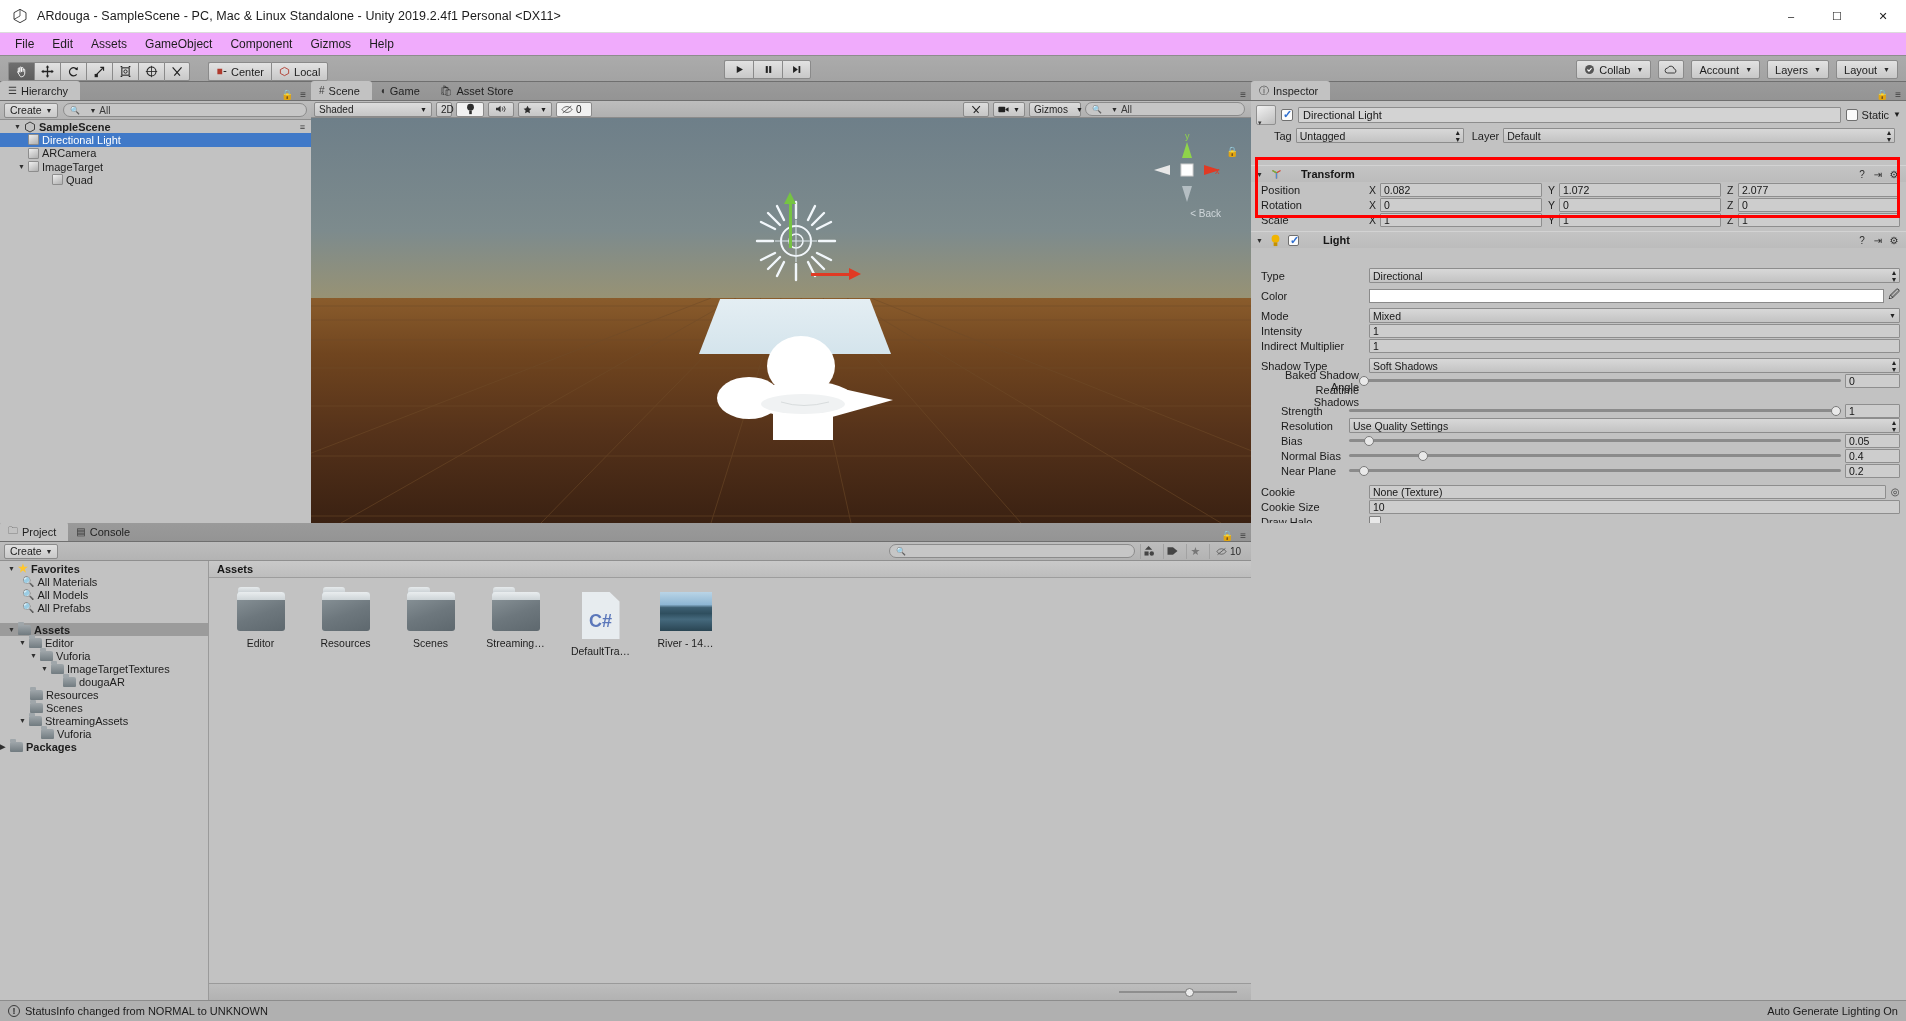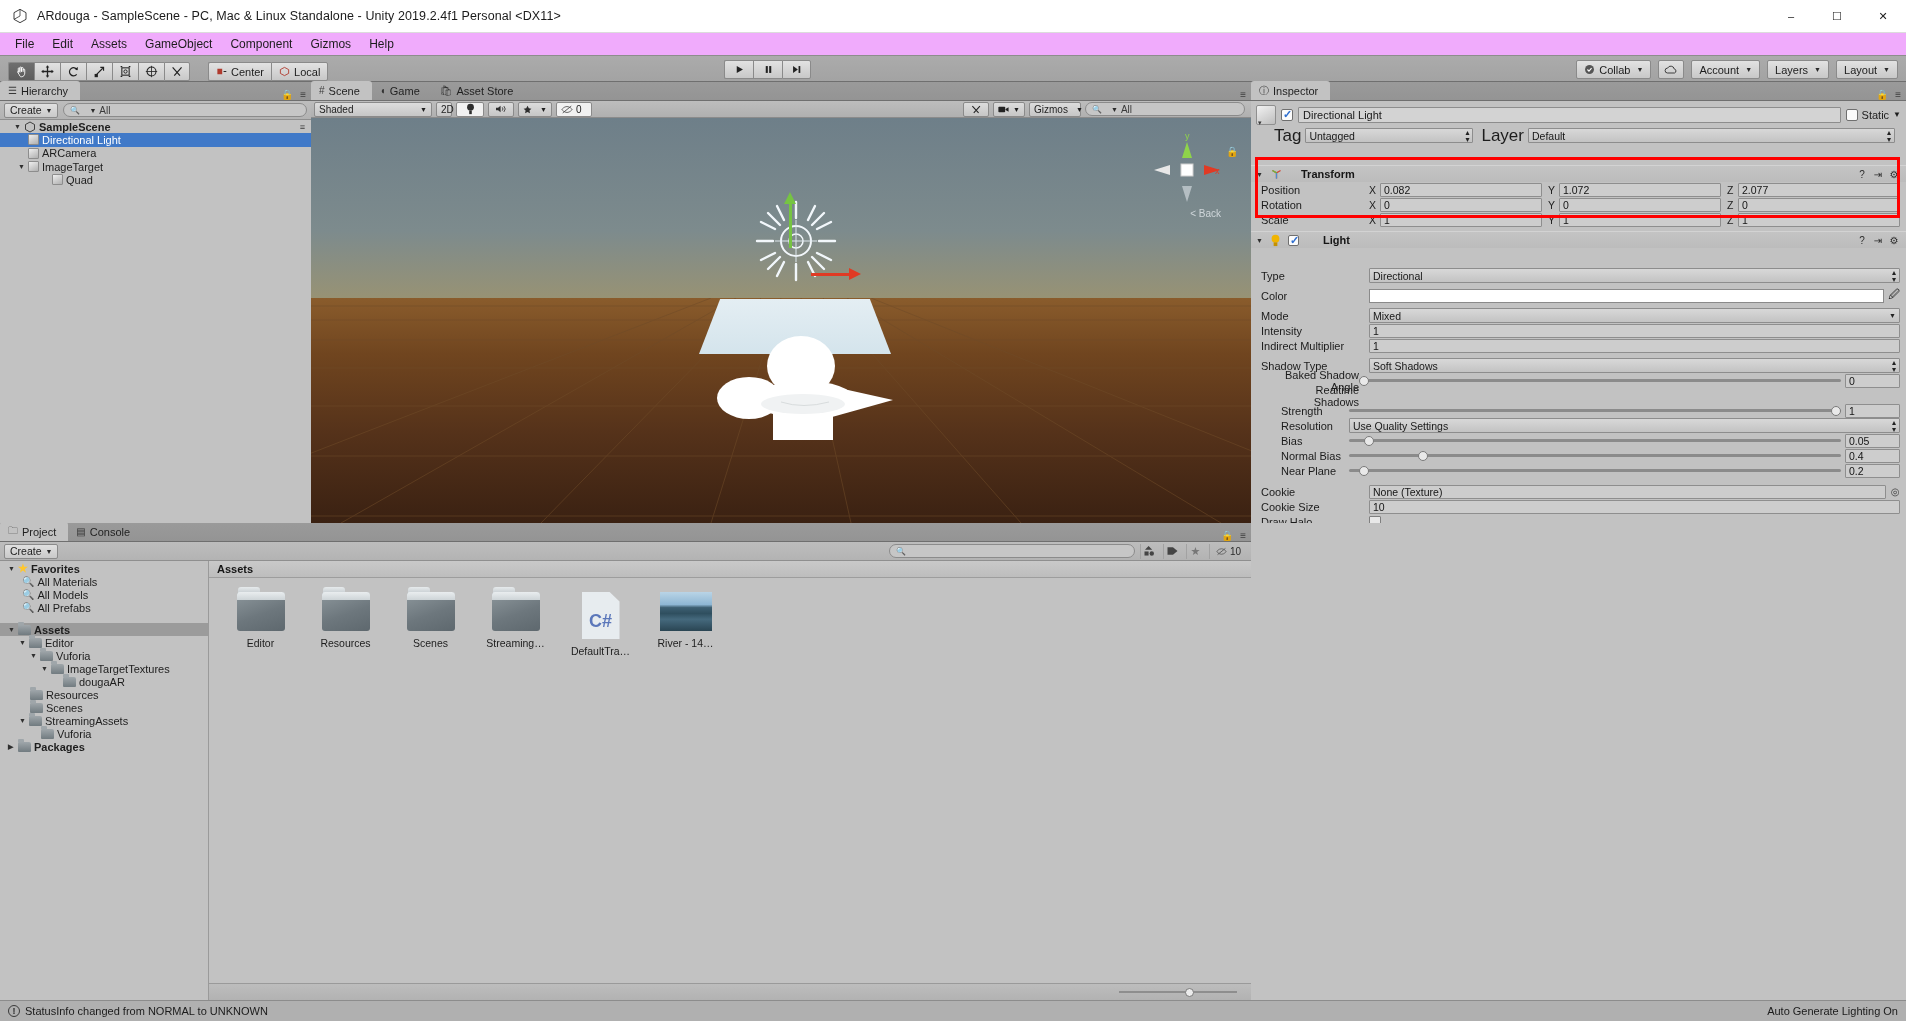--- a/index.html
+++ b/index.html
@@ -186,21 +186,21 @@
     content: "✓"; position: absolute; left: 1px; top: -2px; font-size: 11px;
     color: #2f6fd0; font-weight: bold;
   }
   .namefield {
     flex: 1; height: 16px; background: #d3d3d3; border: 1px solid #8d8d8d;
     border-radius: 1px; font-size: 11px; color: #191919; padding: 0 4px;
     display: flex; align-items: center;
   }
   .statwrap { display: flex; align-items: center; gap: 4px; font-size: 11px; color: #1d1d1d; }
   .tagrow { display: flex; align-items: center; gap: 4px; height: 17px; margin-top: 3px; padding-left: 18px; }
-  .lbl { font-size: 17px; color: #1d1d1d; }
+  .lbl { font-size: 11px; color: #1d1d1d; }
   .dropfield {
     height: 15px; background: linear-gradient(#d8d8d8,#c3c3c3); border: 1px solid #8d8d8d;
     border-radius: 1px; font-size: 10.5px; color: #181818; padding: 0 3px;
     display: flex; align-items: center; position: relative;
   }
   .dropfield .stepper {
     position: absolute; right: 3px; font-size: 8px; color: #222; line-height: 7px; text-align: center;
   }
 
   .redbox {
@@ -1111,21 +1111,21 @@
         </div>
         <div class="trow" style="padding-left:19px">
           <span class="arrow">▼</span>
           <span class="folder"></span>
           <span>StreamingAssets</span>
         </div>
         <div class="trow" style="padding-left:41px">
           <span class="folder"></span>
           <span>Vuforia</span>
         </div>
-        <div class="trow bold" style="padding-left:8px">
+        <div class="trow bold" style="padding-left:0">
           <span class="arrow">▶</span>
           <span class="folder"></span>
           <span>Packages</span>
         </div>
       </div>
 
       <div class="proj-right">
         <div class="proj-crumb">
           <span>Assets</span>
         </div>

